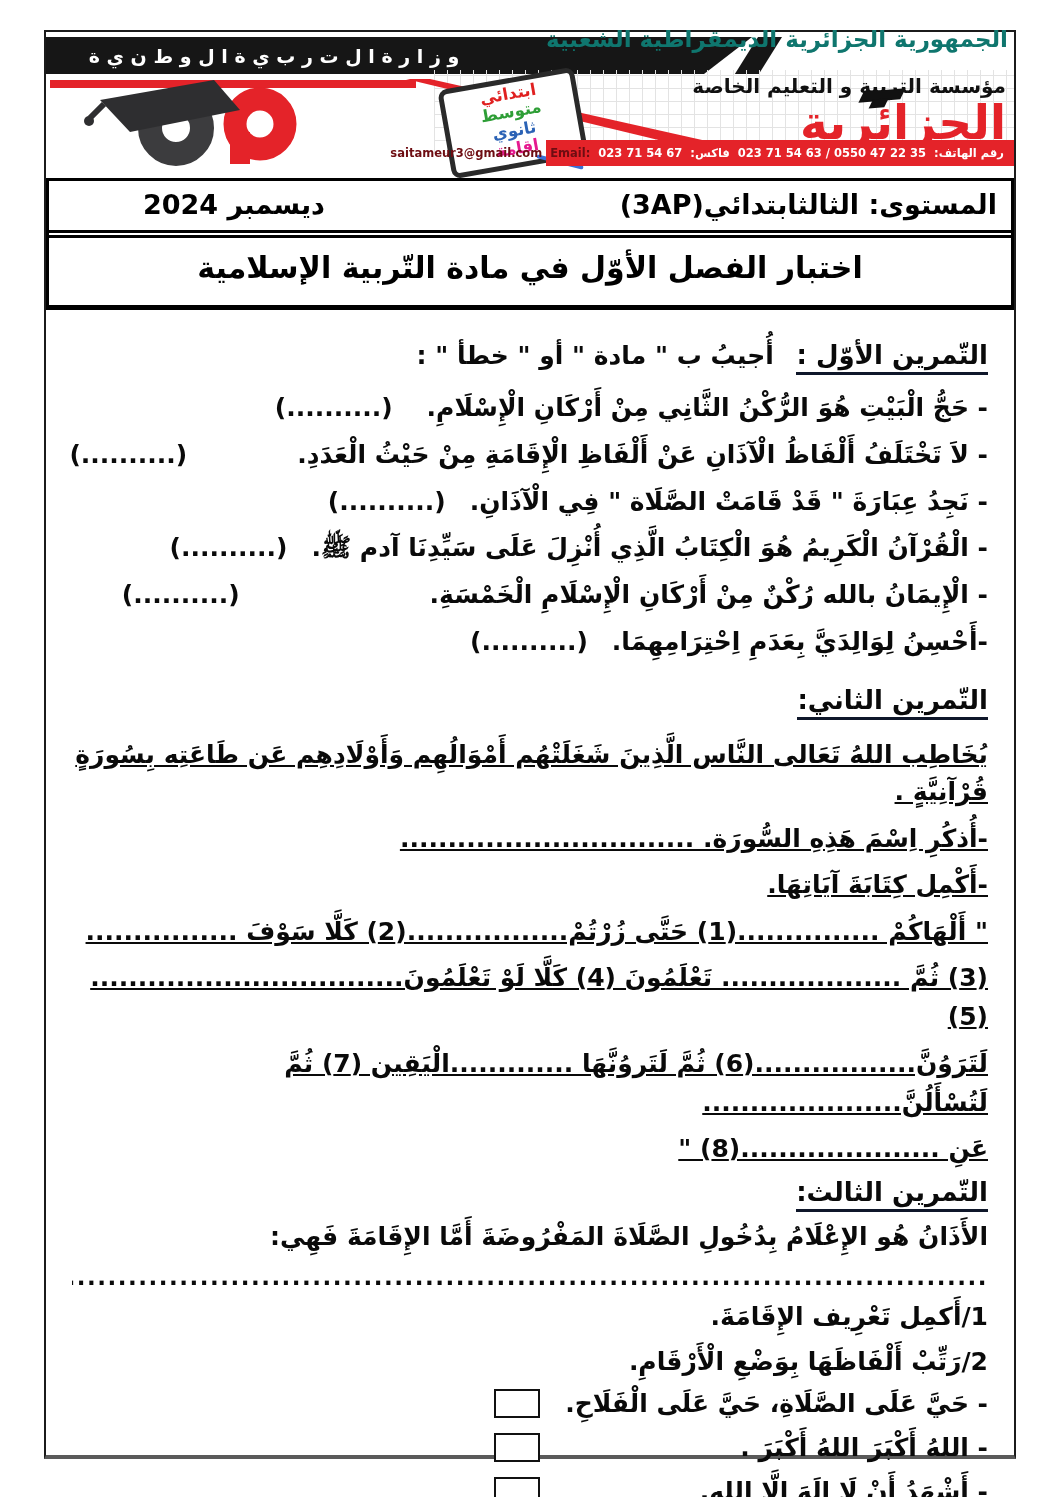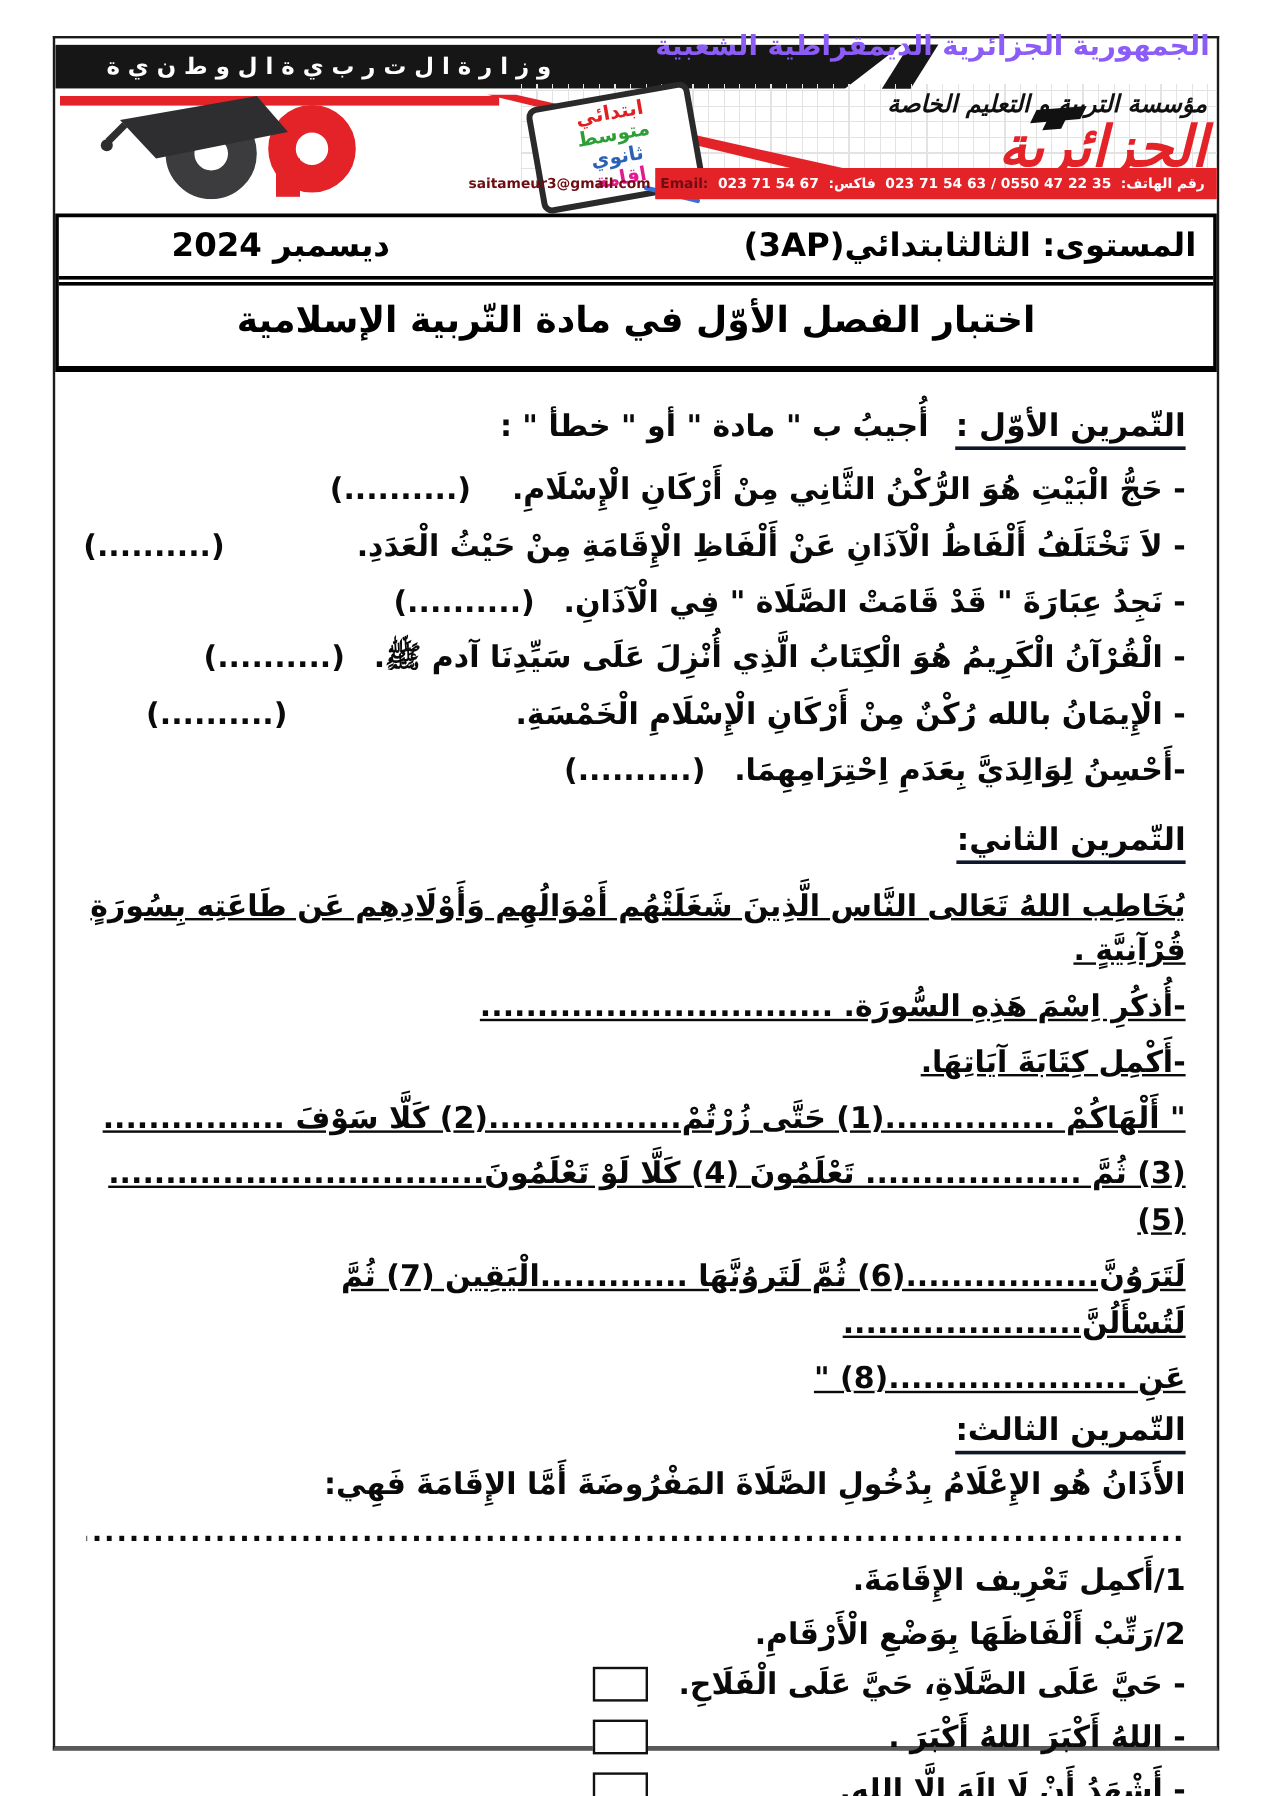--- a/index.html
+++ b/index.html
@@ -23,21 +23,21 @@
   }
   .ministry-band span{
     color:#fff;font-size:19px;font-weight:700;padding-right:250px;width:100%;
     text-align:center;white-space:nowrap;direction:rtl;
   }
   .band-tail{
     position:absolute;left:712px;top:5px;width:24px;height:37px;background:#161616;
     transform:skewX(-32deg);transform-origin:top left;
   }
   .republic{
-    position:absolute;right:6px;top:-6px;font-size:23px;font-weight:800;color:#8b5cf6;
+    position:absolute;right:6px;top:-6px;font-size:23px;font-weight:800;color:#0f766e;
     direction:rtl;white-space:nowrap;
   }
   .header-main{position:relative;height:92px;}
   .grid-bg{
     position:absolute;left:388px;right:0;top:-4px;height:84px;z-index:0;
     background-image:
       repeating-linear-gradient(0deg,#e3e3e3 0 1px,transparent 1px 13px),
       repeating-linear-gradient(90deg,#e3e3e3 0 1px,transparent 1px 13px);
   }
   .ribbon{position:absolute;left:0;top:0;z-index:2;}
@@ -45,21 +45,21 @@
   .board{
     position:absolute;left:398px;top:4px;width:128px;height:78px;background:#fff;
     border:5px solid #2a2a2a;border-radius:9px;transform:rotate(-10deg);z-index:3;
     text-align:center;padding-top:2px;
   }
   .board span{display:block;font-size:16.5px;font-weight:800;line-height:1.12;}
   .board-pen{
     position:absolute;left:490px;top:86px;width:48px;height:4px;background:#3b6fd4;
     transform:rotate(14deg);z-index:3;border-radius:2px;
   }
-  .school-block{position:absolute;right:8px;top:0px;z-index:3;text-align:right;direction:rtl;font-style:italic;}
+  .school-block{position:absolute;right:8px;top:0px;z-index:3;text-align:right;direction:rtl;}
   .school-type{font-size:20px;font-weight:700;color:#101010;white-space:nowrap;}
   .school-name-wrap{position:relative;display:inline-block;margin-top:0px;}
   .school-name{font-size:47px;font-weight:800;color:#e42329;line-height:1.05;white-space:nowrap;}
   .mini-cap{
     position:absolute;right:104px;top:-8px;width:40px;height:11px;background:#111;
     transform:skewX(-30deg) rotate(-5deg);
   }
   .mini-cap::after{
     content:"";position:absolute;top:9px;left:13px;width:15px;height:9px;background:#111;
   }

